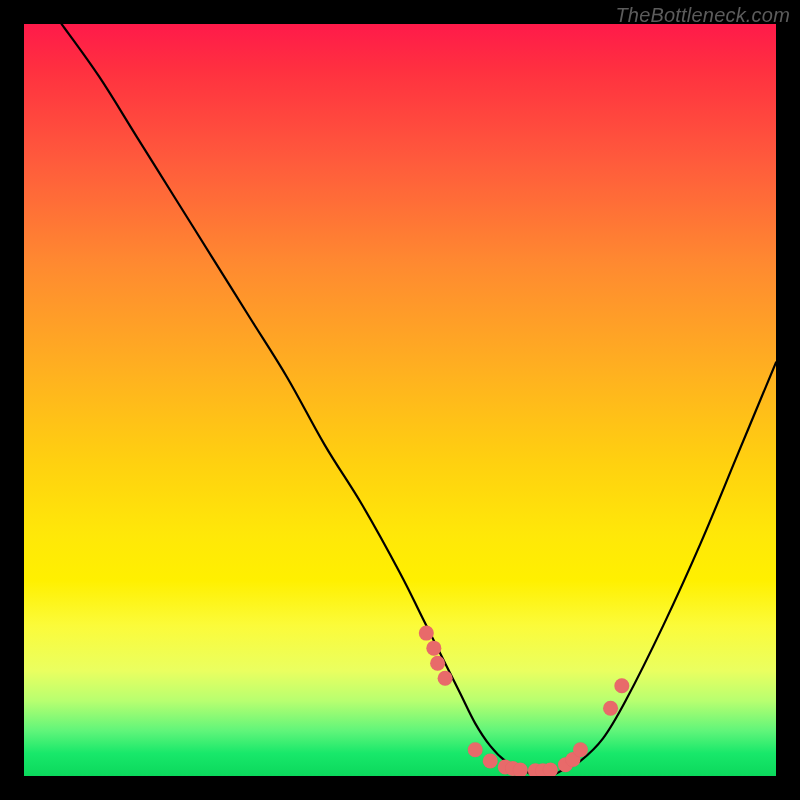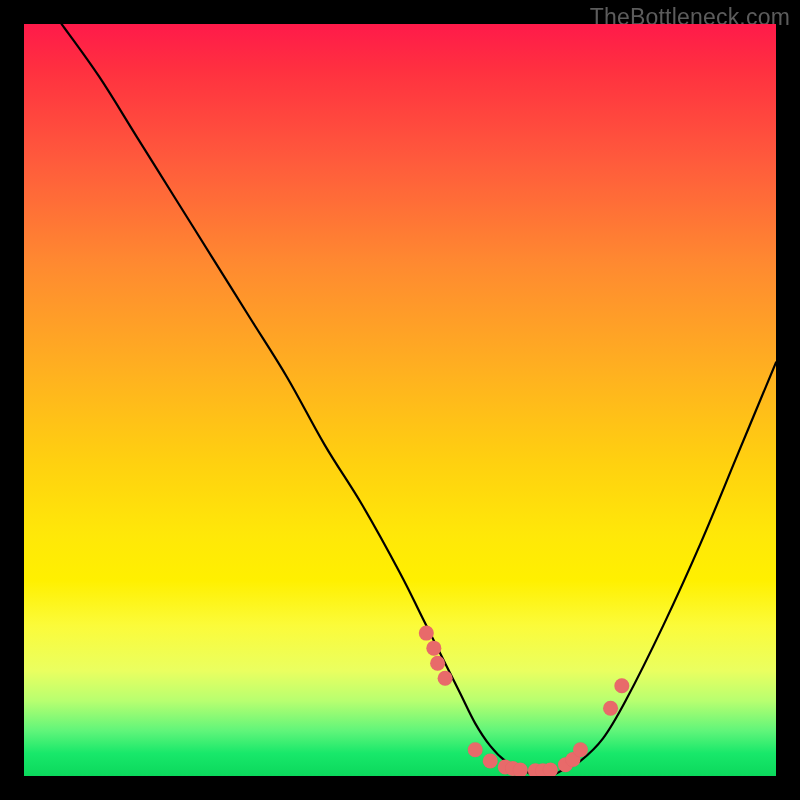--- a/index.html
+++ b/index.html
@@ -55,23 +55,24 @@
   .dots-layer circle.dot {
     fill: #e86a6a;
     stroke: rgba(0,0,0,0.03);
     stroke-width: 0.5;
   }
   .watermark {
     position: absolute;
     top: 4px;
     right: 10px;
     color: #5c5c5c;
-    font-size: 23px;
+    font-size: 20px;
     letter-spacing: 0.2px;
     user-select: none;
+    font-style: italic;
   }
 </style>
 </head>
 <body>
 
 <div class="stage">
   <div class="watermark">TheBottleneck.com</div>
 
   <div class="plot-area">
     <svg class="curve-layer" viewBox="0 0 752 752" preserveAspectRatio="none">

